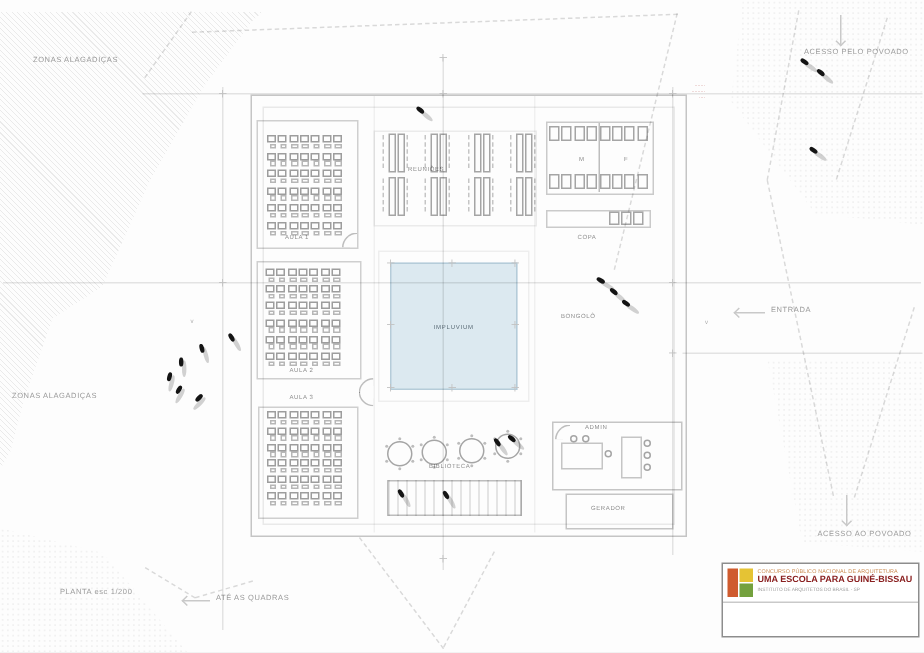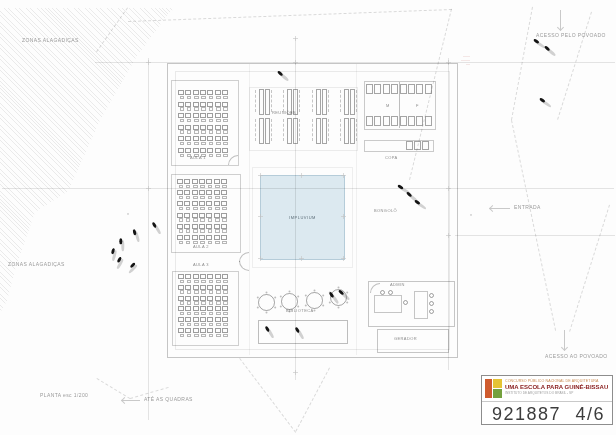--- a/index.html
+++ b/index.html
@@ -80,24 +80,20 @@
       <div class="logo">
         <div class="lg-bar" style="background: rgb(207, 91, 46);"></div>
         <div class="lg-y" style="background: rgb(229, 195, 52);"></div>
         <div class="lg-g" style="background: rgb(116, 161, 62);"></div>
       </div>
       <div class="tb-lines">
         <div class="tb1" style="color: rgb(201, 138, 80);">CONCURSO PÚBLICO NACIONAL DE ARQUITETURA</div>
         <div class="tb2" style="color: rgb(138, 32, 32);">UMA ESCOLA PARA GUINÉ-BISSAU</div>
         <div class="tb3">INSTITUTO DE ARQUITETOS DO BRASIL - SP</div>
       </div>
-    </div>
-    <div class="tb-num">
-      <span>921887</span>
-      <span>4/6</span>
     </div>
   </div>
 <div class="lbl" style="left: 22px; top: 38px; font-size: 5px; letter-spacing: 0.4px;">ZONAS ALAGADIÇAS</div>
     <div class="lbl" style="left: 8px; top: 262px; font-size: 5px; letter-spacing: 0.4px;">ZONAS ALAGADIÇAS</div>
     <div class="lbl" style="left: 536px; top: 33px; font-size: 5px; letter-spacing: 0.4px;">ACESSO PELO POVOADO</div>
     <div class="lbl" style="left: 514px; top: 205px; font-size: 5px; letter-spacing: 0.4px;">ENTRADA</div>
     <div class="lbl" style="left: 545px; top: 354px; font-size: 5px; letter-spacing: 0.4px;">ACESSO AO POVOADO</div>
     <div class="lbl" style="left: 40px; top: 393px; font-size: 5px; letter-spacing: 0.4px;">PLANTA esc 1/200</div>
     <div class="lbl" style="left: 144px; top: 397px; font-size: 5px; letter-spacing: 0.4px;">ATÉ AS QUADRAS</div>
     <div class="lbl" style="left: 190px; top: 156px; font-size: 4px; letter-spacing: 0.4px; color: rgb(140, 140, 140);">AULA 1</div>

